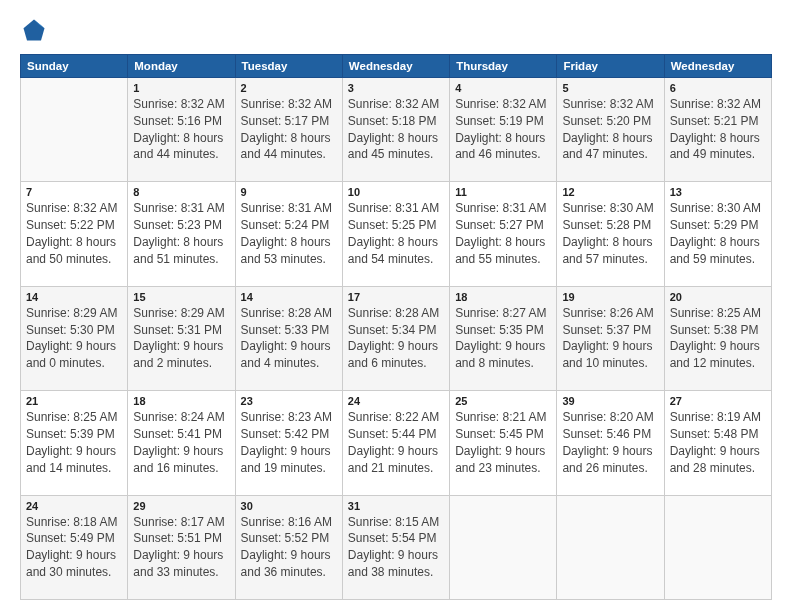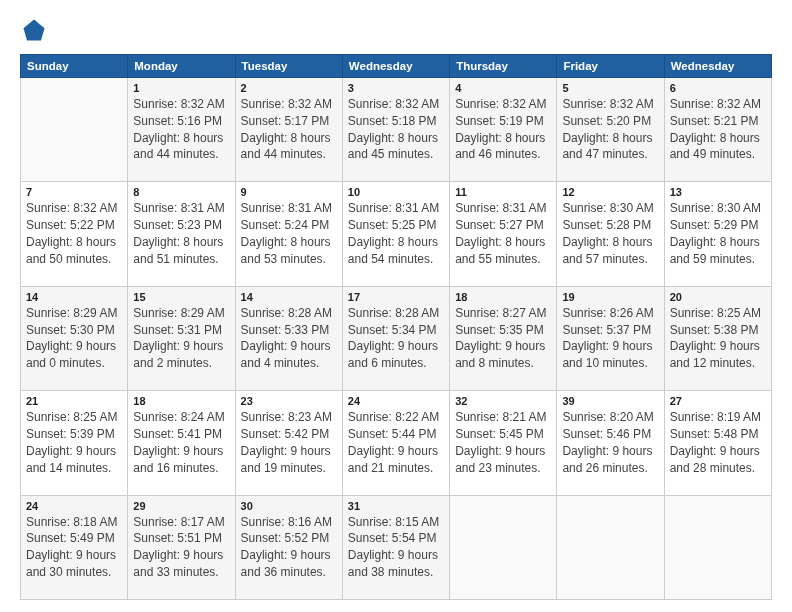--- a/index.html
+++ b/index.html
@@ -237,21 +237,21 @@
           </td>
           <td>
             <span class="day-number">23</span>
             <div class="day-detail">Sunrise: 8:23 AM<br>Sunset: 5:42 PM<br>Daylight: 9 hours and 19 minutes.</div>
           </td>
           <td>
             <span class="day-number">24</span>
             <div class="day-detail">Sunrise: 8:22 AM<br>Sunset: 5:44 PM<br>Daylight: 9 hours and 21 minutes.</div>
           </td>
           <td>
-            <span class="day-number">32</span>
+            <span class="day-number">25</span>
             <div class="day-detail">Sunrise: 8:21 AM<br>Sunset: 5:45 PM<br>Daylight: 9 hours and 23 minutes.</div>
           </td>
           <td>
             <span class="day-number">39</span>
             <div class="day-detail">Sunrise: 8:20 AM<br>Sunset: 5:46 PM<br>Daylight: 9 hours and 26 minutes.</div>
           </td>
           <td>
             <span class="day-number">27</span>
             <div class="day-detail">Sunrise: 8:19 AM<br>Sunset: 5:48 PM<br>Daylight: 9 hours and 28 minutes.</div>
           </td>

